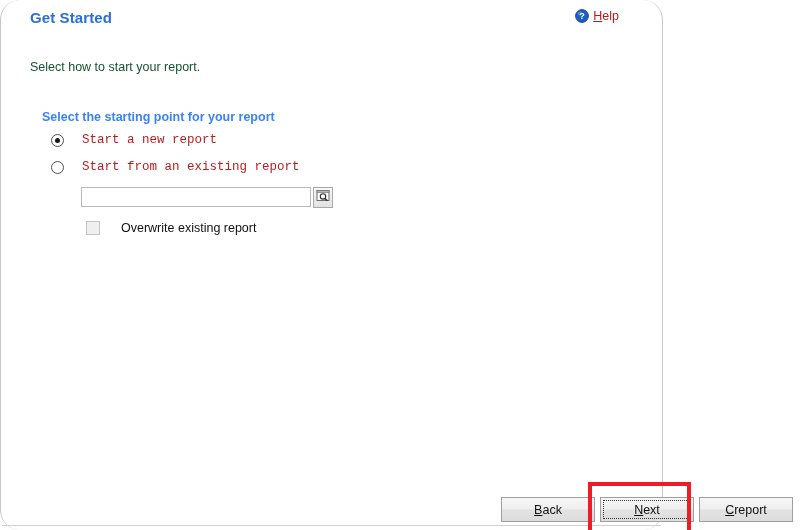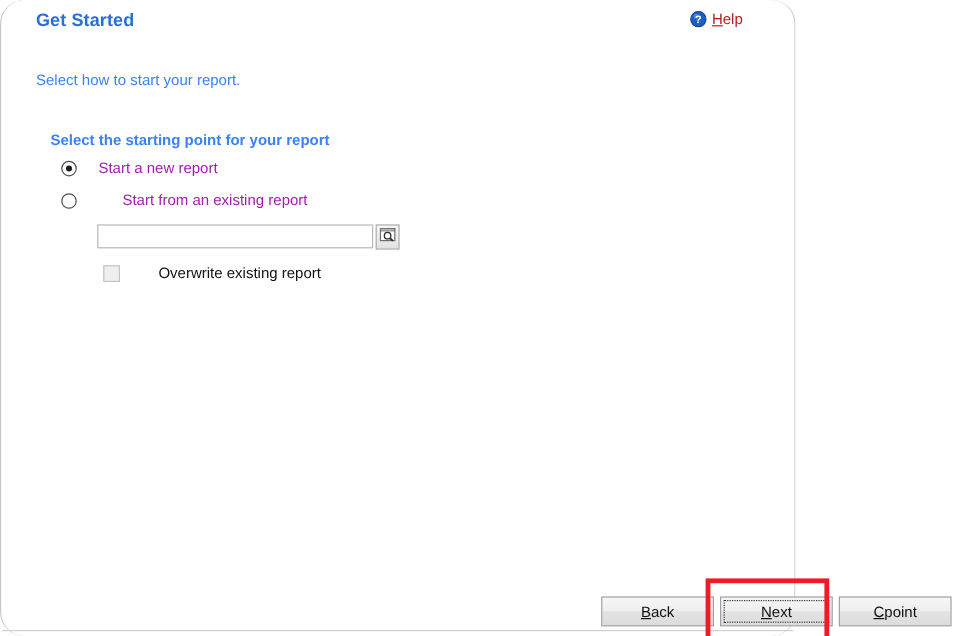--- a/index.html
+++ b/index.html
@@ -60,21 +60,21 @@
     color: #b91c1c;
   }
   .accel { text-decoration: underline; }
 
   
   #intro-text {
     position: absolute;
     left: 29px;
     top: 60px;
     font-size: 12.5px;
-    color: #3b82f6;
+    color: #14532d;
     white-space: nowrap;
   }
 
   
   #group-label {
     position: absolute;
     left: 41px;
     top: 110px;
     font-size: 12.5px;
     font-weight: bold;
@@ -83,21 +83,21 @@
   }
 
   .option-row {
     position: absolute;
     display: flex;
     align-items: center;
     white-space: nowrap;
   }
 
   #option-new { left: 50px; top: 133px; }
-  #option-existing { left: 50px; top: 160px; gap: 20px; }
+  #option-existing { left: 50px; top: 160px; }
 
   .radio {
     width: 13px;
     height: 13px;
     border: 1px solid #4f4f4f;
     border-radius: 50%;
     background: #ffffff;
     position: relative;
     flex: 0 0 auto;
     cursor: pointer;
@@ -108,22 +108,23 @@
     left: 3px;
     top: 3px;
     width: 5px;
     height: 5px;
     border-radius: 50%;
     background: #1a1a1a;
   }
   .option-row .opt-label {
     margin-left: 18px;
     font-size: 12.5px;
-    color: #a21caf;
-    cursor: pointer;
+    color: #b91c1c;
+    cursor: pointer;
+    font-family: Liberation Mono, monospace;
   }
 
   
   #existing-field-wrap {
     position: absolute;
     left: 80px;
     top: 187px;
     display: flex;
     align-items: stretch;
   }
@@ -162,21 +163,21 @@
   }
   .checkbox {
     width: 14px;
     height: 14px;
     border: 1px solid #c3c3c3;
     background: #efefef;
     flex: 0 0 auto;
     cursor: pointer;
   }
   #overwrite-row .opt-label {
-    margin-left: 32px;
+    margin-left: 21px;
     font-size: 12.5px;
     color: #111111;
     cursor: pointer;
   }
 
   
   #footer-separator {
     position: absolute;
     left: 1px;
     right: 1px;
@@ -299,19 +300,19 @@
         <span>ack</span>
       </button>
     <div id="next-button-slot">
       <button class="wiz-button" id="next-button">
           <span class="accel">N</span>
           <span>ext</span>
         </button>
     </div>
     <button class="wiz-button" id="cancel-button">
         <span class="accel">C</span>
-        <span>point</span>
+        <span>report</span>
       </button>
   </div>
 
   <div id="next-highlight"></div>
 
 </div>
 
 </body></html>

